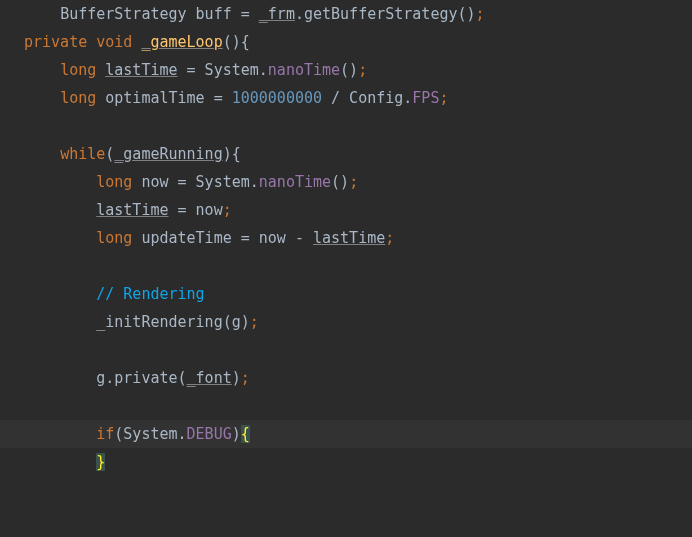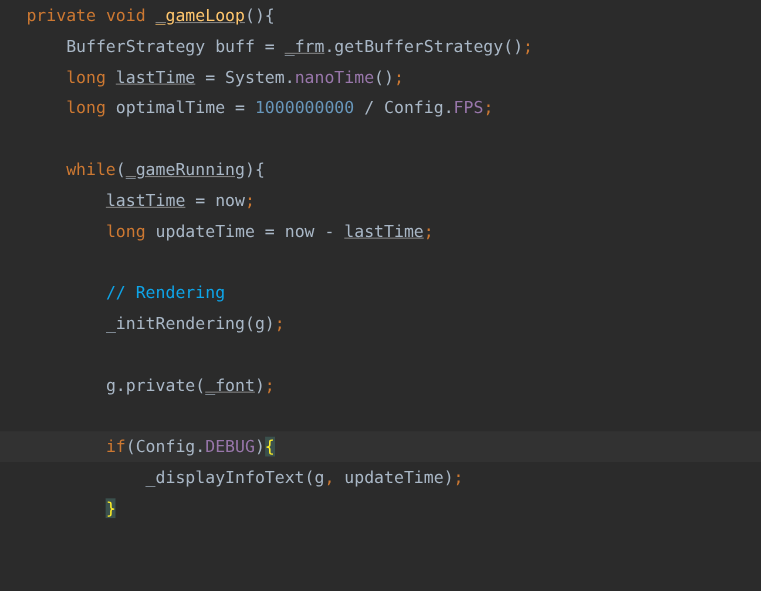--- a/index.html
+++ b/index.html
@@ -37,49 +37,49 @@
   .warn { color: #a9b7c6; text-decoration: underline; text-decoration-color: #808080; } 
   .brace-match { background: #3b514d; color:#ffef28; }
   .semi { color: #cc7832; }
   .fn   { color: #ffc66d; }
 </style>
 </head>
 <body>
 
 <div class="editor">
 
+  <div class="line"><span class="id">    </span><span class="id">BufferStrategy buff </span><span class="id">=</span><span class="id"> </span><span class="fld warn">_frm</span><span class="id">.getBufferStrategy()</span><span class="semi">;</span></div>
+
   <div class="line"><span class="kw">private</span><span class="id"> </span><span class="kw">void</span><span class="id"> </span><span class="fn warn">_gameLoop</span><span class="id">(){</span></div>
-
-  <div class="line"><span class="id">    </span><span class="id">BufferStrategy buff </span><span class="id">=</span><span class="id"> </span><span class="fld warn">_frm</span><span class="id">.getBufferStrategy()</span><span class="semi">;</span></div>
 
   <div class="line"><span class="id">    </span><span class="kw">long</span><span class="id"> </span><span class="id warn">lastTime</span><span class="id"> </span><span class="id">=</span><span class="id"> System.</span><span class="stat">nanoTime</span><span class="id">()</span><span class="semi">;</span></div>
 
   <div class="line"><span class="id">    </span><span class="kw">long</span><span class="id"> optimalTime </span><span class="id">=</span><span class="id"> </span><span class="num">1000000000</span><span class="id"> / Config.</span><span class="stat">FPS</span><span class="semi">;</span></div>
 
   <div class="line"><span class="id"></span></div>
 
   <div class="line"><span class="id">    </span><span class="kw">while</span><span class="id">(</span><span class="fld warn">_gameRunning</span><span class="id">){</span></div>
 
 
+  <div class="line"><span class="id">        </span><span class="kw">long</span><span class="id"> now </span><span class="id">=</span><span class="id"> System.</span><span class="stat">nanoTime</span><span class="id">()</span><span class="semi">;</span></div>
 
   <div class="line"><span class="id">        </span><span class="id warn">lastTime</span><span class="id"> </span><span class="id">=</span><span class="id"> now</span><span class="semi">;</span></div>
 
   <div class="line"><span class="id">        </span><span class="kw">long</span><span class="id"> updateTime </span><span class="id">=</span><span class="id"> now </span><span class="id">-</span><span class="id"> </span><span class="id warn">lastTime</span><span class="semi">;</span></div>
 
   <div class="line"><span class="id"></span></div>
 
   <div class="line"><span class="id">        </span><span class="com">// Rendering</span></div>
 
   <div class="line"><span class="id">        </span><span class="id">_initRendering</span><span class="id">(g)</span><span class="semi">;</span></div>
 
   <div class="line"><span class="id"></span></div>
 
   <div class="line"><span class="id">        </span><span class="id">g.private(</span><span class="fld warn">_font</span><span class="id">)</span><span class="semi">;</span></div>
 
   <div class="line"><span class="id"></span></div>
 
-  <div class="line hl"><span class="id">        </span><span class="kw">if</span><span class="id">(Config.</span><span class="stat">DEBUG</span><span class="id">)</span><span class="brace-match">{</span></div>
+  <div class="line hl"><span class="id">        </span><span class="kw">if</span><span class="id">(System.</span><span class="stat">DEBUG</span><span class="id">)</span><span class="brace-match">{</span></div>
 
-  <div class="line"><span class="id">            </span><span class="id">_displayInfoText</span><span class="id">(g</span><span class="semi">,</span><span class="id"> updateTime)</span><span class="semi">;</span></div>
 
   <div class="line"><span class="id">        </span><span class="brace-match">}</span></div>
 
 </div>
 
 </body></html>

